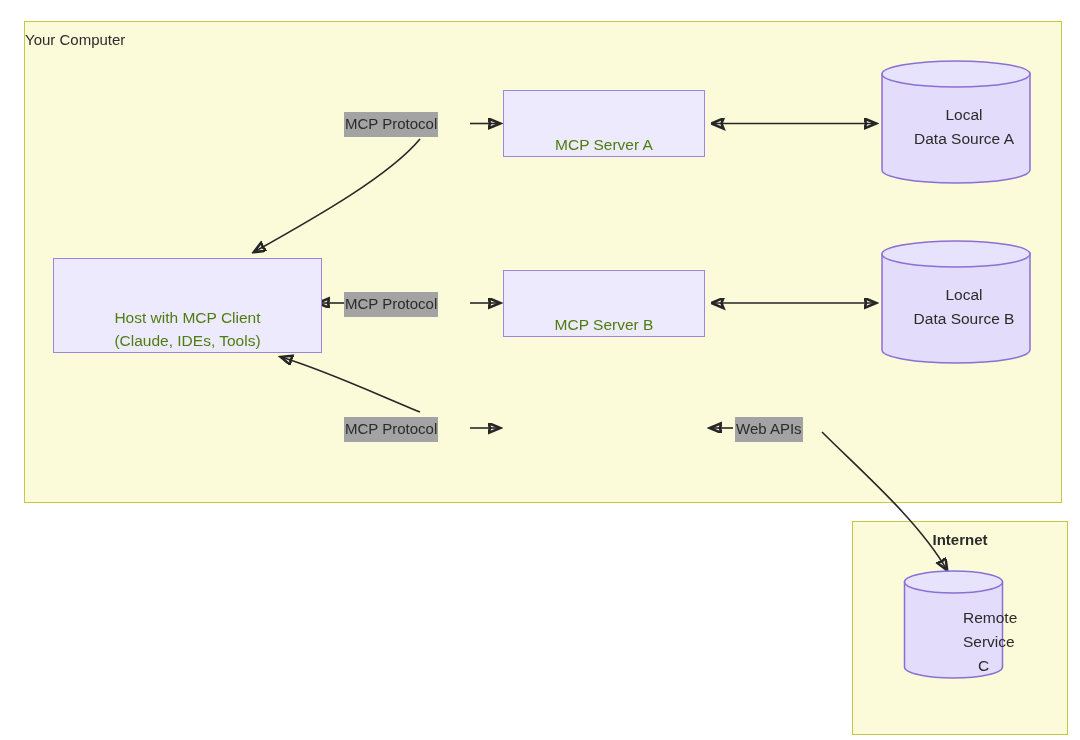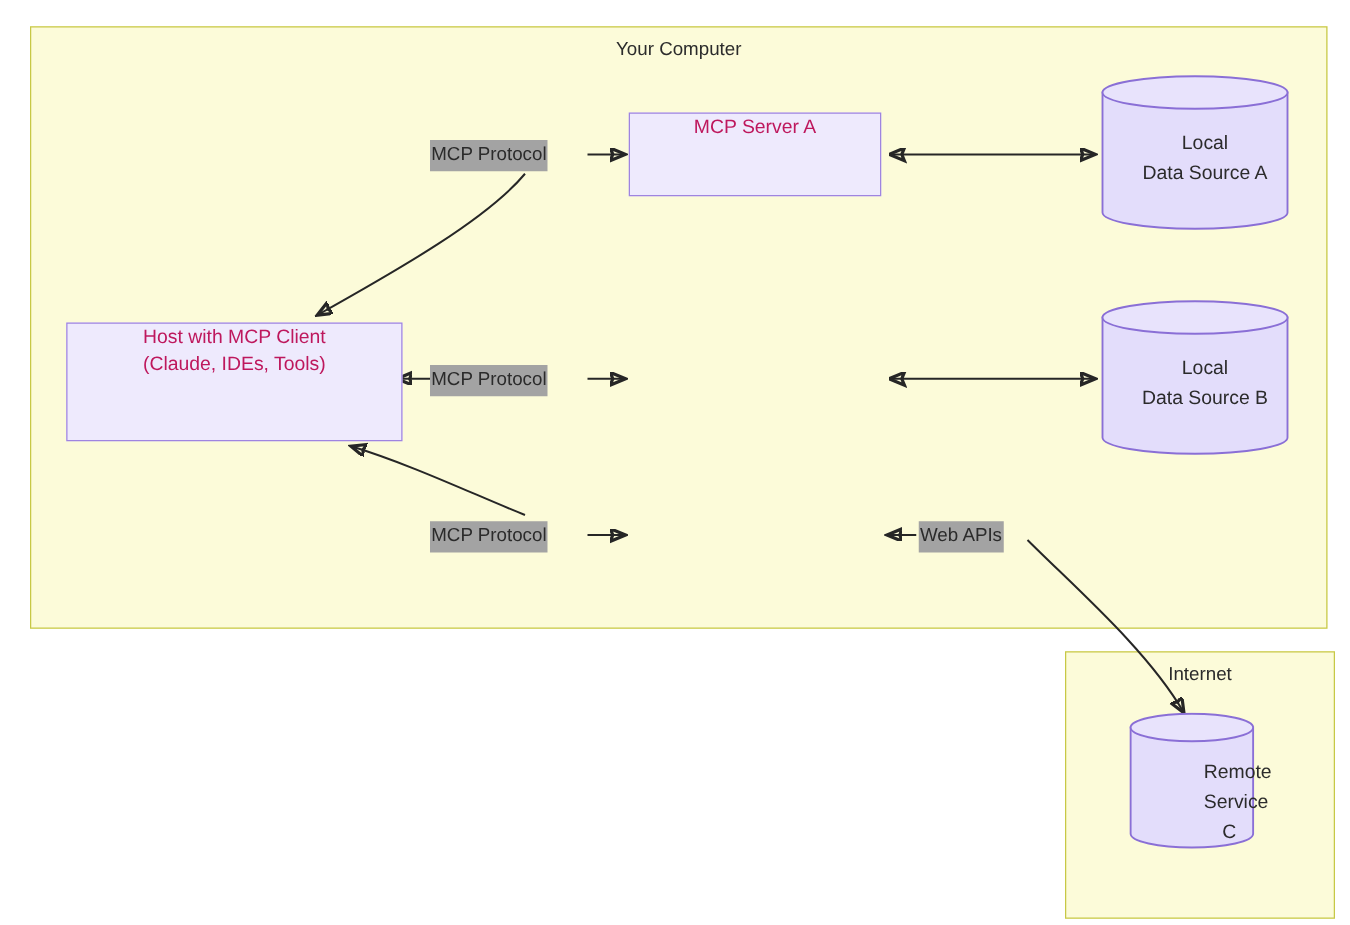--- a/index.html
+++ b/index.html
@@ -21,39 +21,39 @@
     position: absolute;
     background: #fcfbd9;
     border: 1.6px solid #c7c846;
     box-sizing: border-box;
   }
   .region-title {
     position: absolute;
     left: 0;
     right: 0;
     top: 9px;
-    text-align: center;
+    text-align: left;
     font-size: 15px;
     color: #2b2b2b;
     line-height: 1.25;
   }
   .region-title.offset-internet {
     text-align: center;
   }
   .node-box {
     position: absolute;
     background: #eeeafd;
     border: 1.5px solid #9f84e0;
     box-sizing: border-box;
     display: flex;
-    align-items: flex-start;
+    align-items: flex-end;
     justify-content: center;
     text-align: center;
     font-size: 15.5px;
-    color: #be185d;
+    color: #4d7c0f;
     line-height: 1.45;
   }
   .node-box .lines {
     white-space: pre-line;
   }
   .cylinder {
     position: absolute;
   }
   .cyl-label {
     position: absolute;
@@ -91,21 +91,21 @@
 </style>
 </head>
 <body>
 
 <div id="canvas">
 
   <div class="region" style="left:24px; top:21px; width:1038px; height:482px;">
     <div class="region-title">Your Computer</div>
   </div>
 
-  <div class="region" style="left:852px; top:521px; width:216px; height:214px;">
+  <div class="region" style="left:852px; top:521px; width:216px; height:214px;font-weight:bold;">
     <div class="region-title offset-internet">Internet</div>
   </div>
 
   <svg class="wires" viewBox="0 0 1080 740">
     <defs>
       <marker id="arrowEnd" markerWidth="9" markerHeight="9" refX="7.4" refY="3.2" orient="auto" markerUnits="strokeWidth">
         <path d="M0,0 L7.6,3.2 L0,6.4 L1.3,3.2 z" fill="#262626" stroke="none"></path>
       </marker>
       <marker id="arrowStart" markerWidth="9" markerHeight="9" refX="0.4" refY="3.2" orient="auto" markerUnits="strokeWidth">
         <path d="M7.6,0 L0,3.2 L7.6,6.4 L6.3,3.2 z" fill="#262626" stroke="none"></path>
@@ -130,20 +130,23 @@
 
     <line x1="733" y1="428" x2="710" y2="428" marker-end="url(#arrowEnd)"></line>
 
     <path d="M 822 432 C 860 470, 918 520, 947 570" marker-end="url(#arrowEnd)"></path>
   </svg>
 
   <div class="node-box" style="left:503px; top:90px; width:202px; height:67px;">
     <span class="lines">MCP Server A</span>
   </div>
 
+  <div class="node-box" style="left:503px; top:270px; width:202px; height:67px;">
+    <span class="lines">MCP Server B</span>
+  </div>
 
 
   <div class="node-box" style="left:53px; top:258px; width:269px; height:95px;">
     <span class="lines">Host with MCP Client
 (Claude, IDEs, Tools)</span>
   </div>
 
   <div class="cylinder" style="left:880px; top:60px; width:152px; height:124px;">
     <svg width="152" height="124" viewBox="0 0 152 124">
       <path d="M2,14 L2,110 A74,13 0 0 0 150,110 L150,14 Z" fill="#e3ddfb" stroke="#8a6fd6" stroke-width="1.5"></path>

